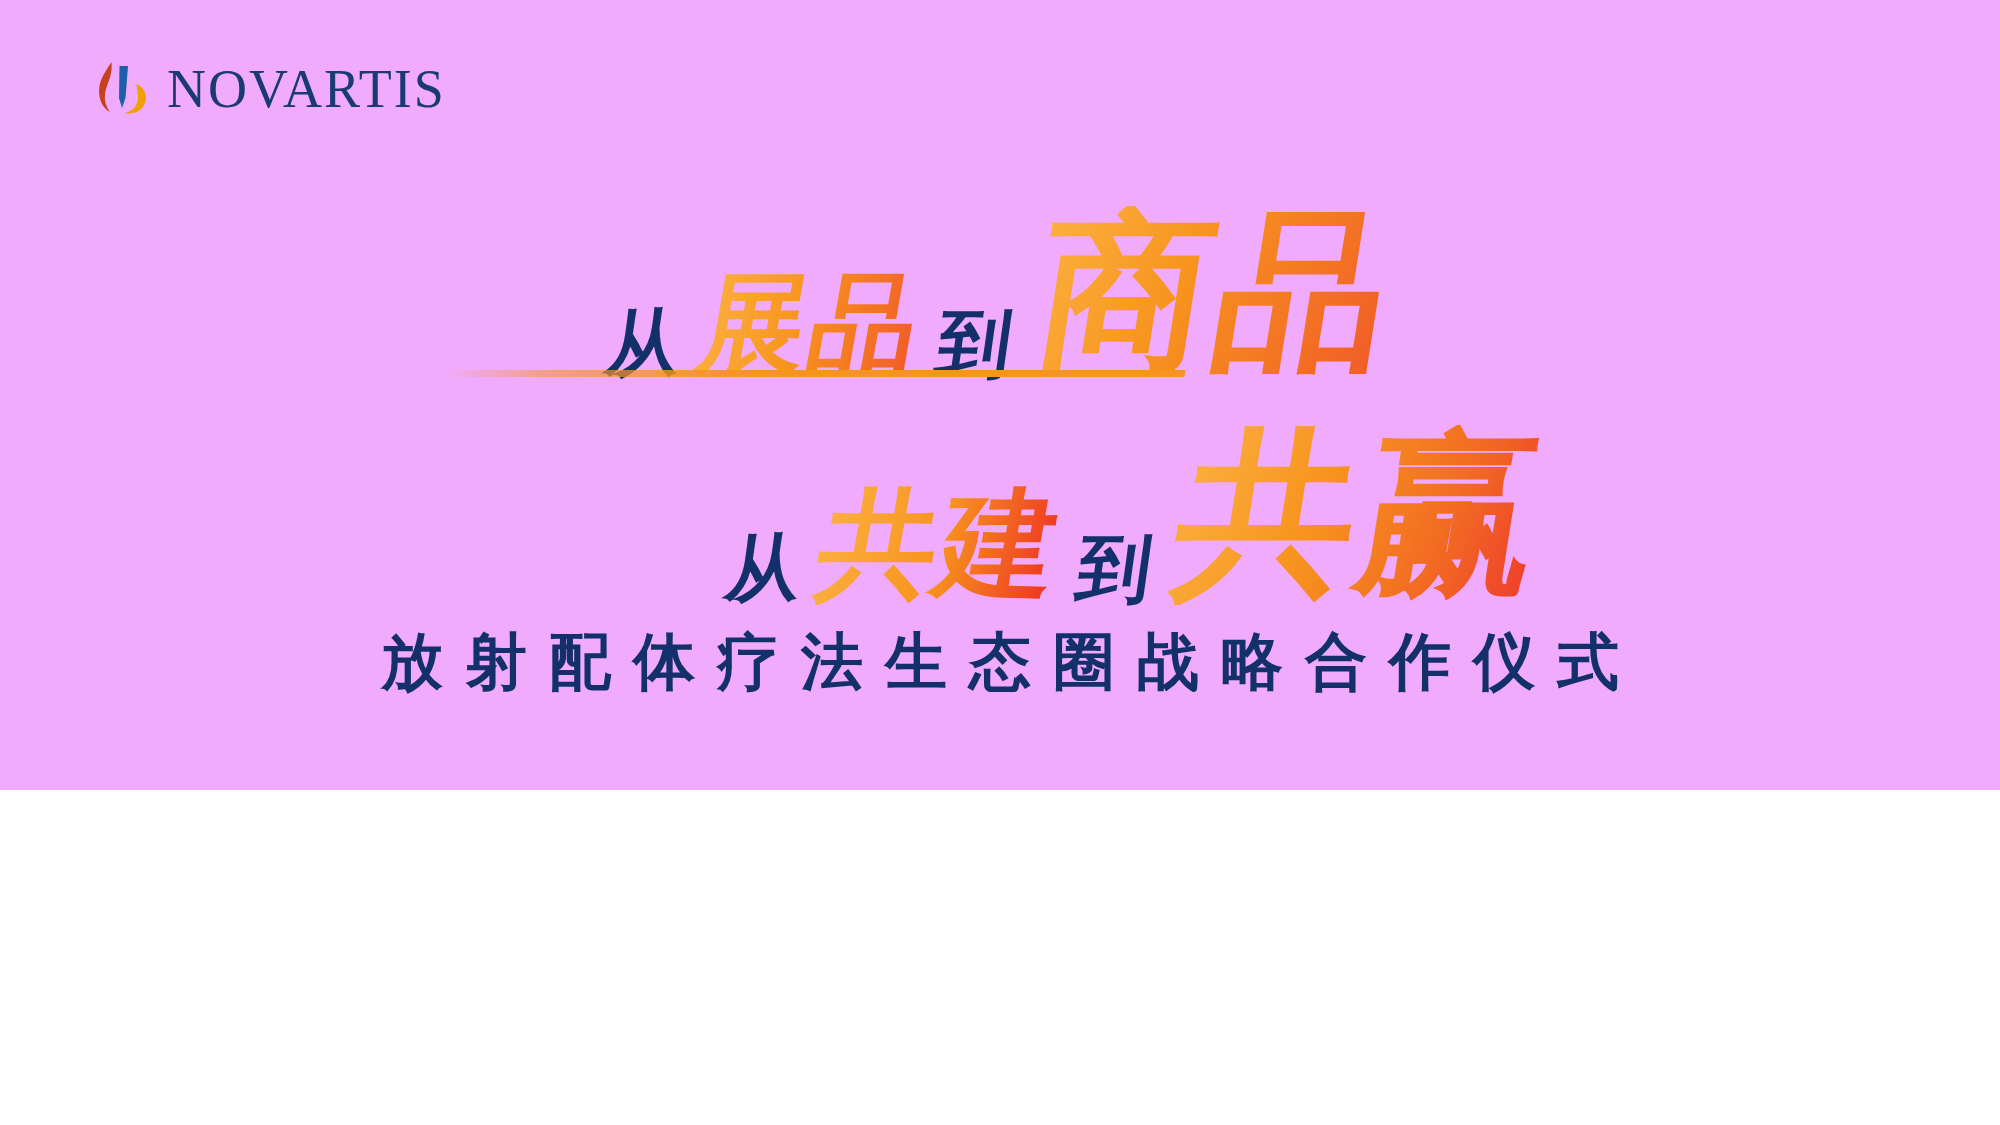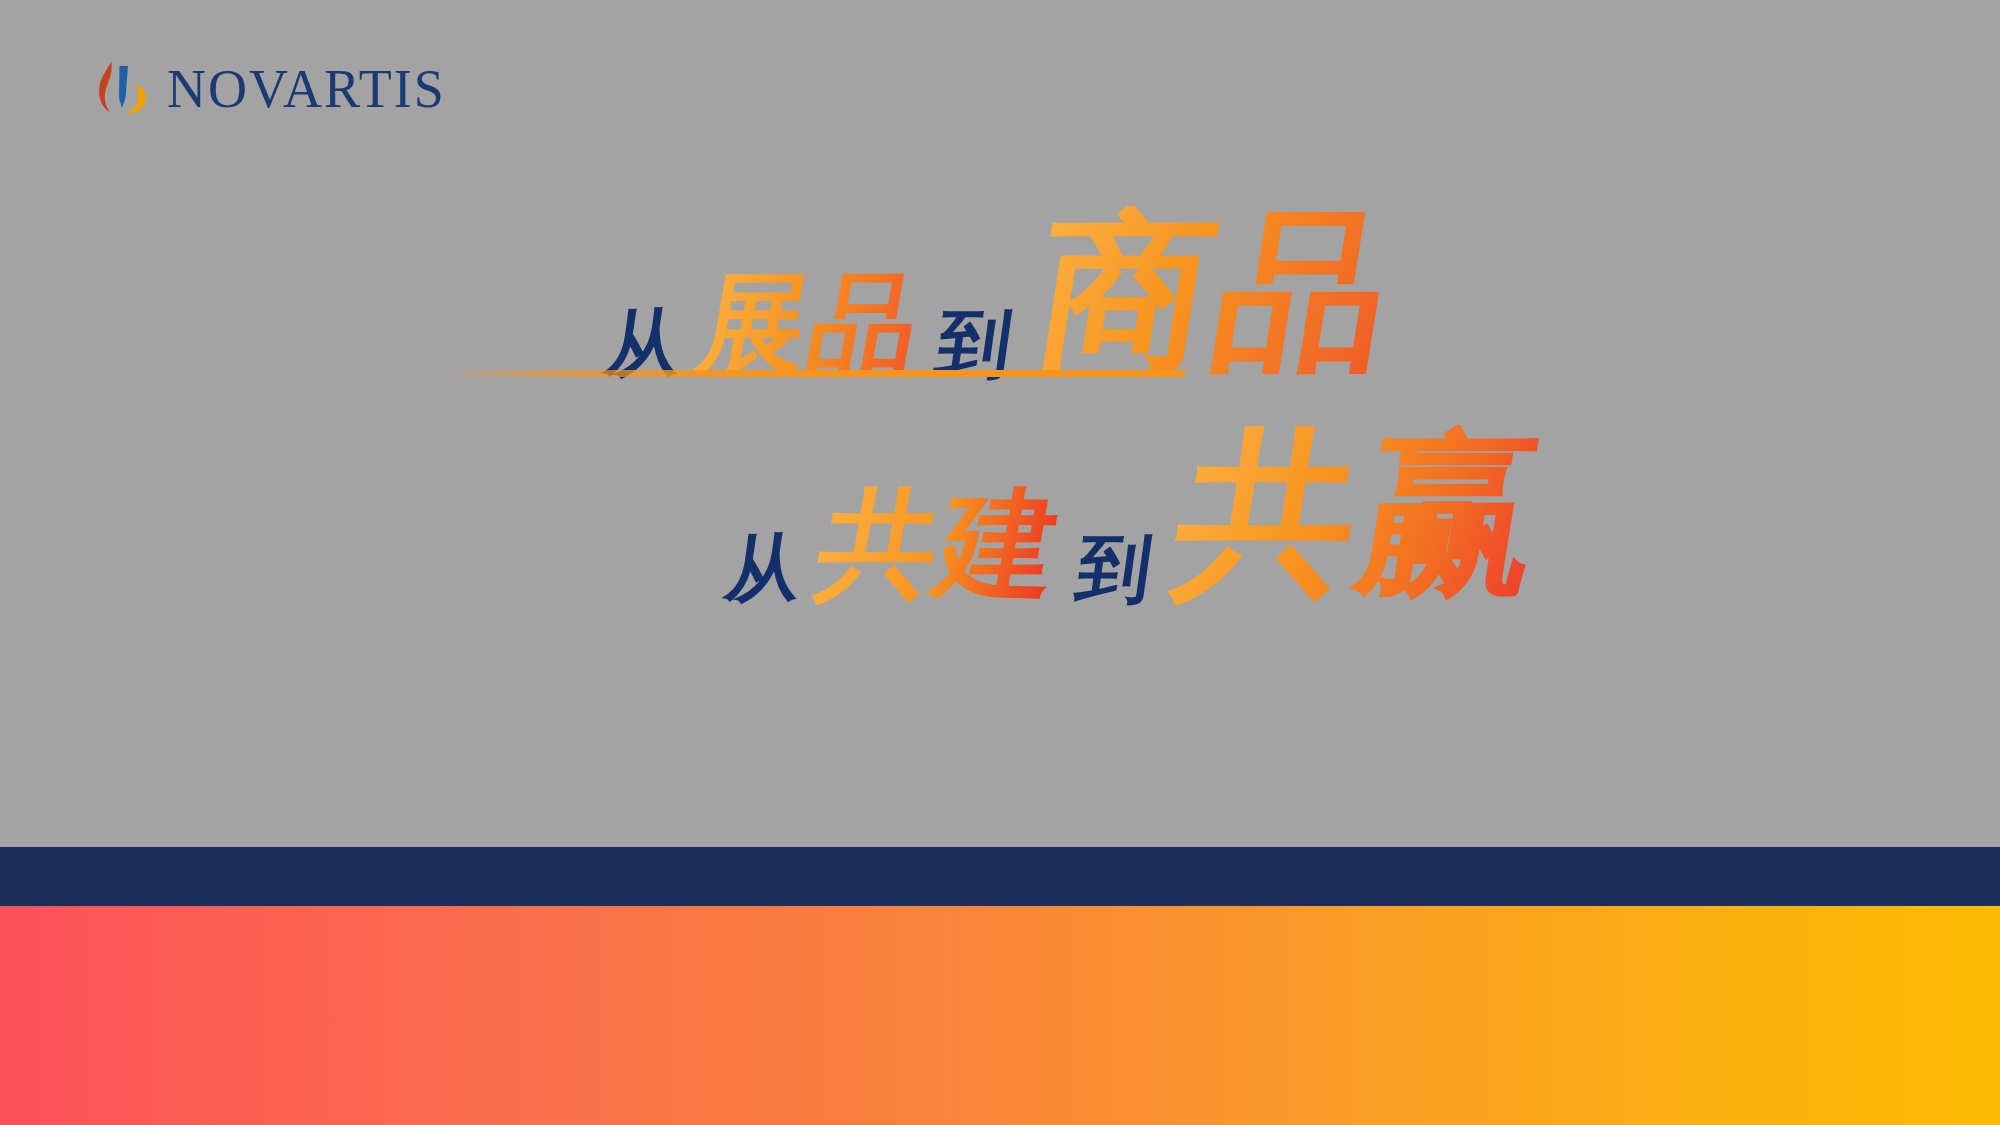--- a/index.html
+++ b/index.html
@@ -6,22 +6,22 @@
     margin: 0;
     padding: 0;
     background: #ffffff;
   }
   body {
     font-family: "Liberation Sans", sans-serif;
   }
   #slide {
     position: relative;
     width: 2000px;
-    height: 1125px;
-    background: #a3a3a3;
+    height: 790px;
+    background: #f0abfc;
     overflow: hidden;
   }
 
   
   .logo-block {
     position: absolute;
     left: 95px;
     top: 58px;
     display: flex;
     align-items: center;
@@ -216,18 +216,19 @@
 
     <div class="line2">
       <div class="l2-inner">
         <span class="cjk small-navy">从</span>
         <span class="cjk mid-orange-red">共建</span>
         <span class="cjk small-navy">到</span>
         <span class="cjk big-orange-red">共赢</span>
       </div>
     </div>
 
+    <div class="subtitle">放射配体疗法生态圈战略合作仪式</div>
   </div>
 
   <div class="bar-navy"></div>
   <div class="bar-gradient"></div>
 
 </div>
 
 </body></html>

